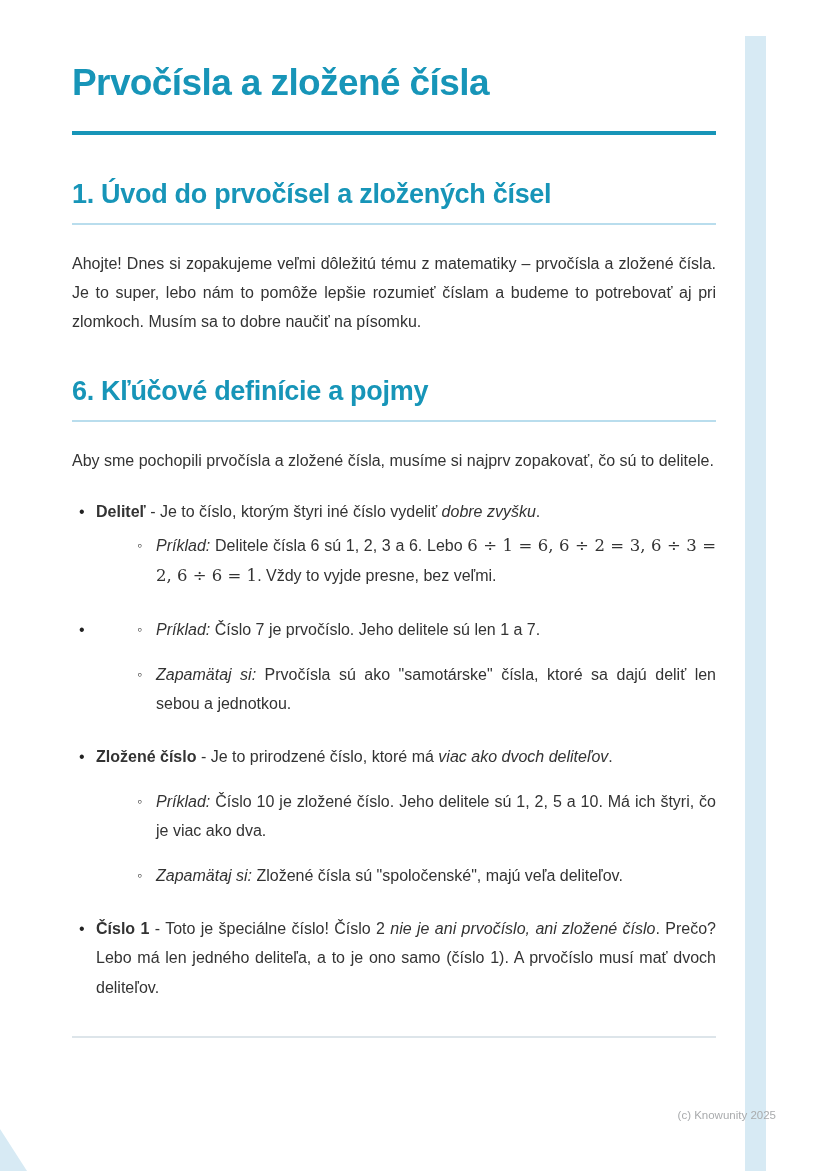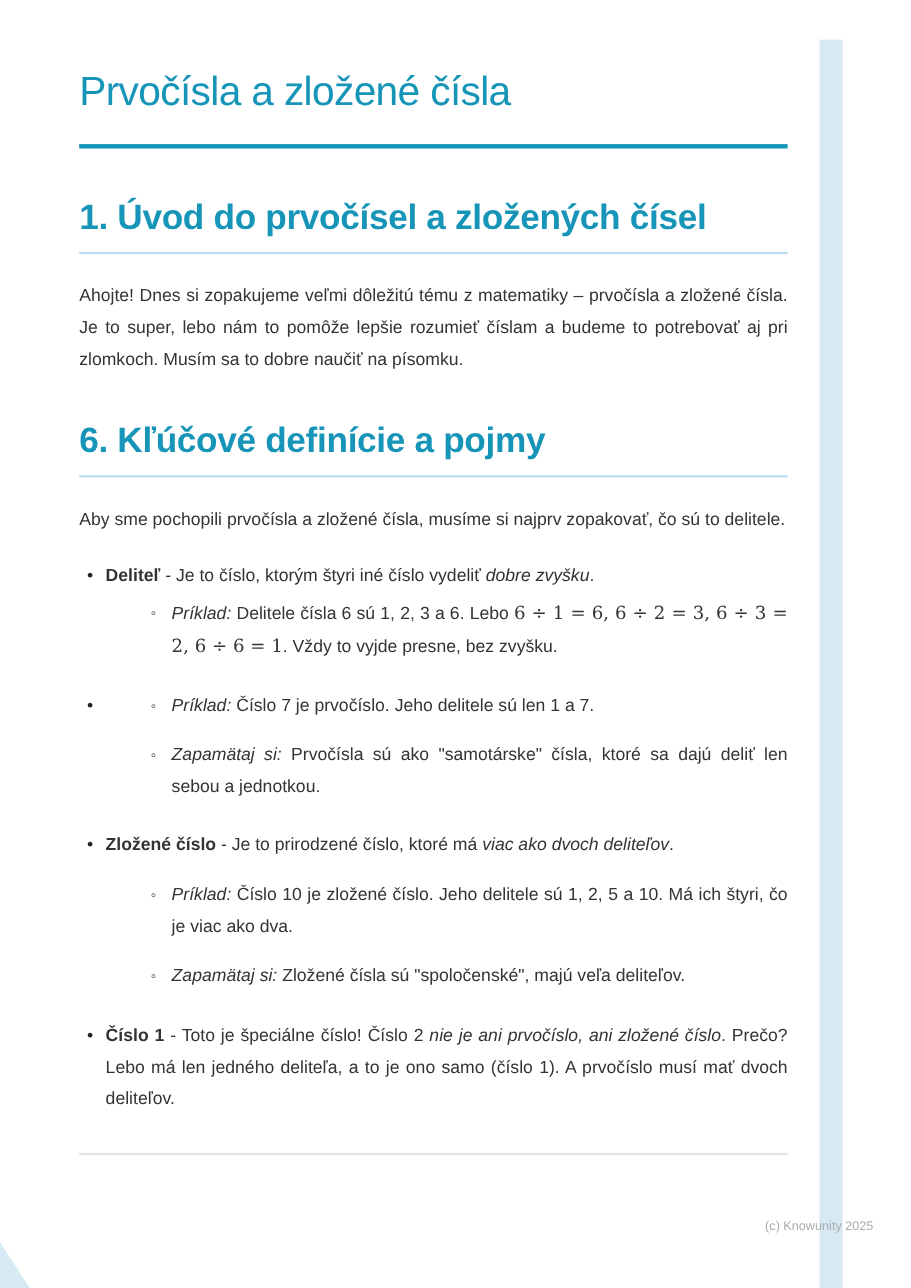--- a/index.html
+++ b/index.html
@@ -13,23 +13,23 @@
     --gray:#a9abad;
   }
   .canvas {
     position:relative; width:828px; height:1171px; background:#ffffff;
     overflow:hidden; font-family:"Liberation Sans", sans-serif;
   }
   .accent-stripe { position:absolute; left:745px; top:36px; width:21px; height:1135px; background:var(--stripe); }
   .accent-corner { position:absolute; left:0; bottom:0; width:27px; height:42px; background:var(--stripe);
     clip-path:polygon(0 0, 100% 100%, 0 100%); }
   .content { position:relative; padding:62px 112px 0 72px; z-index:2; }
-  h1 { font-size:37px; font-weight:normal; color:var(--teal); letter-spacing:-0.6px; }
+  h1 { font-size:37px; font-weight:bold; color:var(--teal); letter-spacing:-0.6px; }
   .title-rule { height:4px; background:var(--teal); margin-top:27px; }
-  h2 { font-size:32px; font-weight:bold; color:var(--teal); letter-spacing:-0.3px; }
+  h2 { font-size:27px; font-weight:bold; color:var(--teal); letter-spacing:-0.3px; }
   .h2-rule { height:2px; background:var(--rule); margin-top:13px; }
   .mt-s1 { margin-top:44px; }
   .mt-s2 { margin-top:40px; }
   p.body { font-size:16px; line-height:1.82; color:var(--ink); text-align:justify; margin-top:24px; }
   p.tighter { margin-top:26px; }
   em { font-style:italic; }
   strong { font-weight:bold; }
   .math { font-family:"DejaVu Serif", serif; font-size:16.5px; }
   ul { list-style:none; }
   ul.l1 { margin-top:22px; }
@@ -40,21 +40,21 @@
     font-size:16px; line-height:1.82; }
   .l1 > li > p.body { margin-top:0; }
   ul.l2 { margin-left:38px; margin-top:16px; }
   ul.l2.tight { margin-top:4px; }
   .l2 > li { position:relative; padding-left:22px; }
   .l2 > li + li { margin-top:16px; }
   .l2 > li::before { content:"\25E6"; position:absolute; left:3px; top:1px; color:#333;
     font-size:14px; line-height:1.95; }
   .l2 > li > p.body { margin-top:0; }
   .section-divider { height:2px; background:var(--divider); margin-top:34px; }
-  .footer { position:absolute; right:34px; bottom:50px; font-size:11.5px; color:var(--gray); z-index:3; }
+  .footer { position:absolute; right:52px; bottom:50px; font-size:11.5px; color:var(--gray); z-index:3; }
 </style>
 </head>
 <body>
 
 <div class="canvas">
   <div class="accent-stripe"></div>
   <div class="accent-corner"></div>
 
   <div class="content">
 
@@ -71,21 +71,21 @@
       <h2 class="mt-s2">6. Kľúčové definície a pojmy</h2>
       <div class="h2-rule"></div>
 
       <p class="body"><span>Aby sme pochopili prvočísla a zložené čísla, musíme si najprv zopakovať, čo sú to delitele.</span></p>
 
       <ul class="l1">
         <li>
           <p class="body"><strong>Deliteľ</strong><span> - Je to číslo, ktorým štyri iné číslo vydeliť </span><em>dobre zvyšku</em><span>.</span></p>
           <ul class="l2 tight">
             <li>
-              <p class="body"><em>Príklad:</em><span> Delitele čísla 6 sú 1, 2, 3 a 6. Lebo </span><span class="math">6 ÷ 1 = 6, 6 ÷ 2 = 3, 6 ÷ 3 = 2, 6 ÷ 6 = 1</span><span>. Vždy to vyjde presne, bez zvyšku.</span></p>
+              <p class="body"><em>Príklad:</em><span> Delitele čísla 6 sú 1, 2, 3 a 6. Lebo </span><span class="math">6 ÷ 1 = 6, 6 ÷ 2 = 3, 6 ÷ 3 = 2, 6 ÷ 6 = 1</span><span>. Vždy to vyjde presne, bez veľmi.</span></p>
             </li>
           </ul>
         </li>
       </ul>
 
 
       <ul class="l1 concepts">
 
         <li>
           <ul class="l2">

